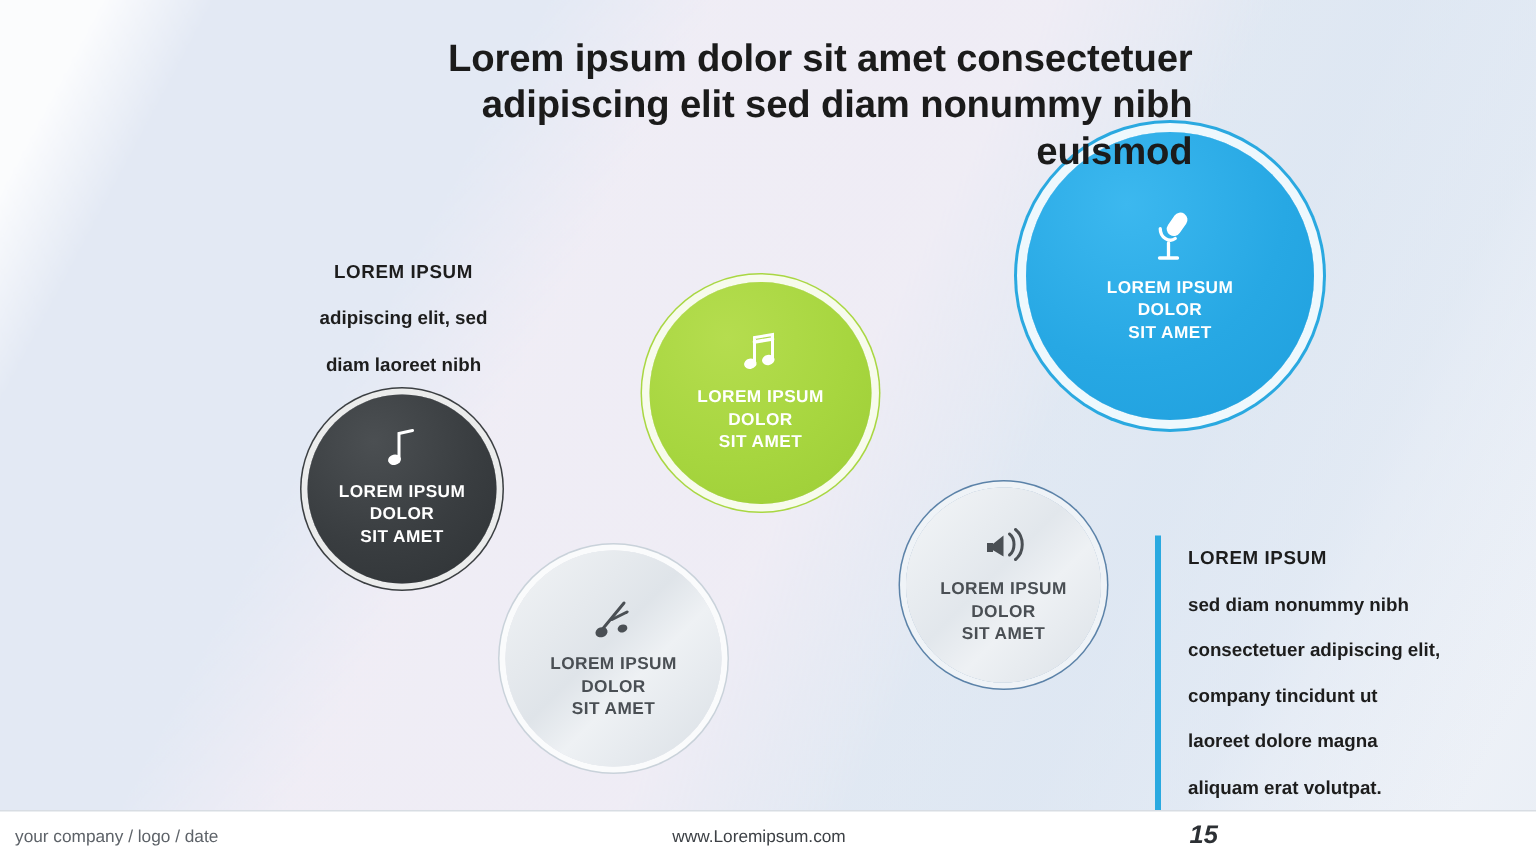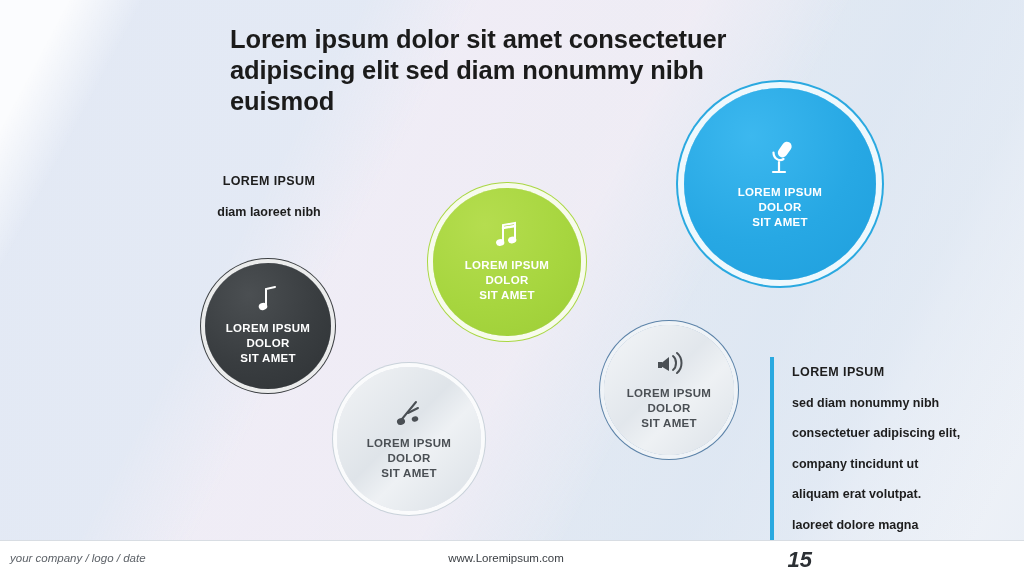--- a/index.html
+++ b/index.html
@@ -42,21 +42,21 @@
       linear-gradient(118deg, rgba(214,226,240,0.55) 72%, rgba(255,255,255,0) 82%);
     pointer-events: none;
   }
 
   
   #title {
     position: absolute;
     left: 230px;
     top: 24px;
     width: 565px;
-    text-align: left;
+    text-align: right;
     font-size: 25.5px;
     line-height: 31px;
     font-weight: bold;
     color: #1b1b1b;
     letter-spacing: -0.1px;
     z-index: 5;
   }
 
   
   .bubble {
@@ -154,40 +154,41 @@
   #footer {
     position: absolute;
     left: 0; right: 0; bottom: 0;
     height: 36px;
     border-top: 1px solid #d8dde3;
     background: #ffffff;
     z-index: 7;
   }
   #footer .left {
     position: absolute; left: 10px; top: 11px;
-    font-size: 11.5px; color: #5d6268; font-style: italic;
+    font-size: 11.5px; color: #5d6268;
   }
   #footer .center {
     position: absolute; left: 0; right: 12px; top: 11px;
     text-align: center; font-size: 11.5px; color: #3c4045;
   }
   #footer .page {
     position: absolute; right: 212px; top: 6px;
-    font-size: 22px; font-weight: bold; font-style: italic; color: #2c3034;
+    font-size: 17px; font-weight: bold; font-style: italic; color: #2c3034;
   }
 </style>
 </head>
 <body>
 
 <div id="slide">
 
   <div id="title">Lorem ipsum dolor sit amet consectetuer adipiscing elit sed diam nonummy nibh euismod</div>
 
   <div id="left-text">
     <div class="l1">LOREM IPSUM</div>
+    <div>adipiscing elit, sed</div>
     <div>diam laoreet nibh</div>
   </div>
 
   <div class="bubble" id="bubble-blue">
     <span class="ico">
       <svg width="34" height="38" viewBox="0 0 34 38" fill="none">
         <g stroke="#ffffff" stroke-width="2.2" stroke-linecap="round">
           <path d="M16 24 L16 33"></path>
           <path d="M10 34 L22 34"></path>
         </g>
@@ -264,22 +265,22 @@
       <div>DOLOR</div>
       <div>SIT AMET</div>
     </div>
   </div>
 
   <div id="right-text">
     <div class="r1">LOREM IPSUM</div>
     <div>sed diam nonummy nibh</div>
     <div>consectetuer adipiscing elit,</div>
     <div>company tincidunt ut</div>
+    <div>laoreet dolore magna</div>
     <div>aliquam erat volutpat.</div>
-    <div>laoreet dolore magna</div>
   </div>
 
   <div id="footer">
     <div class="left">your company / logo / date</div>
     <div class="center">www.Loremipsum.com</div>
     <div class="page">15</div>
   </div>
 
 </div>
 

